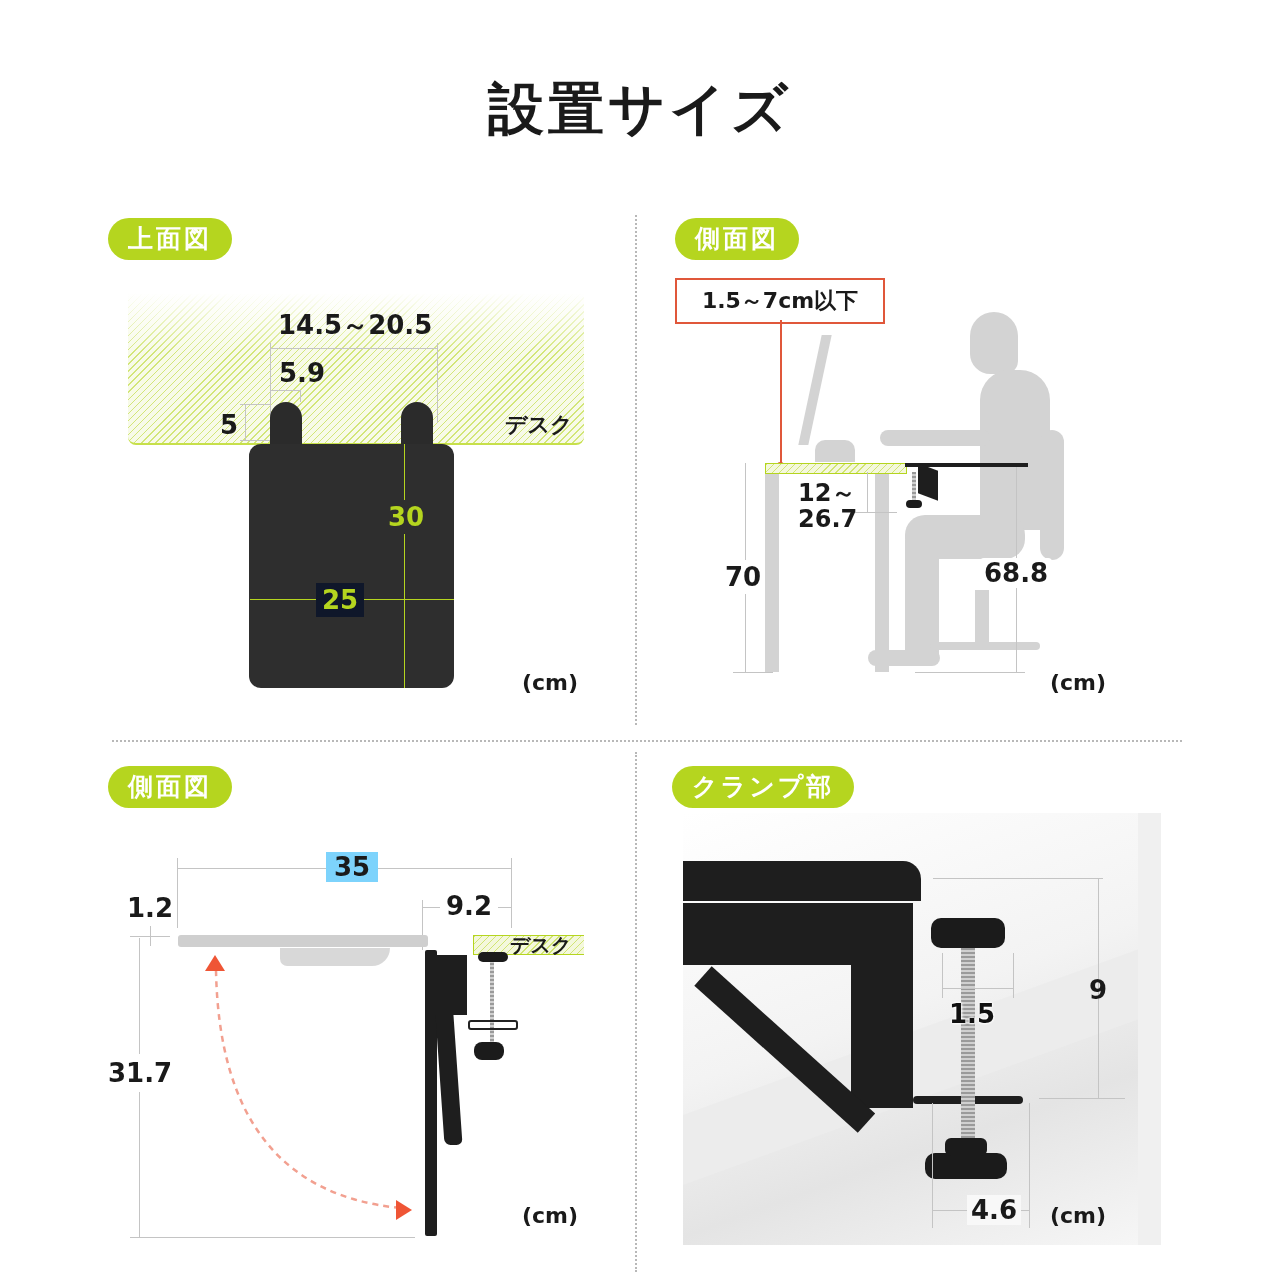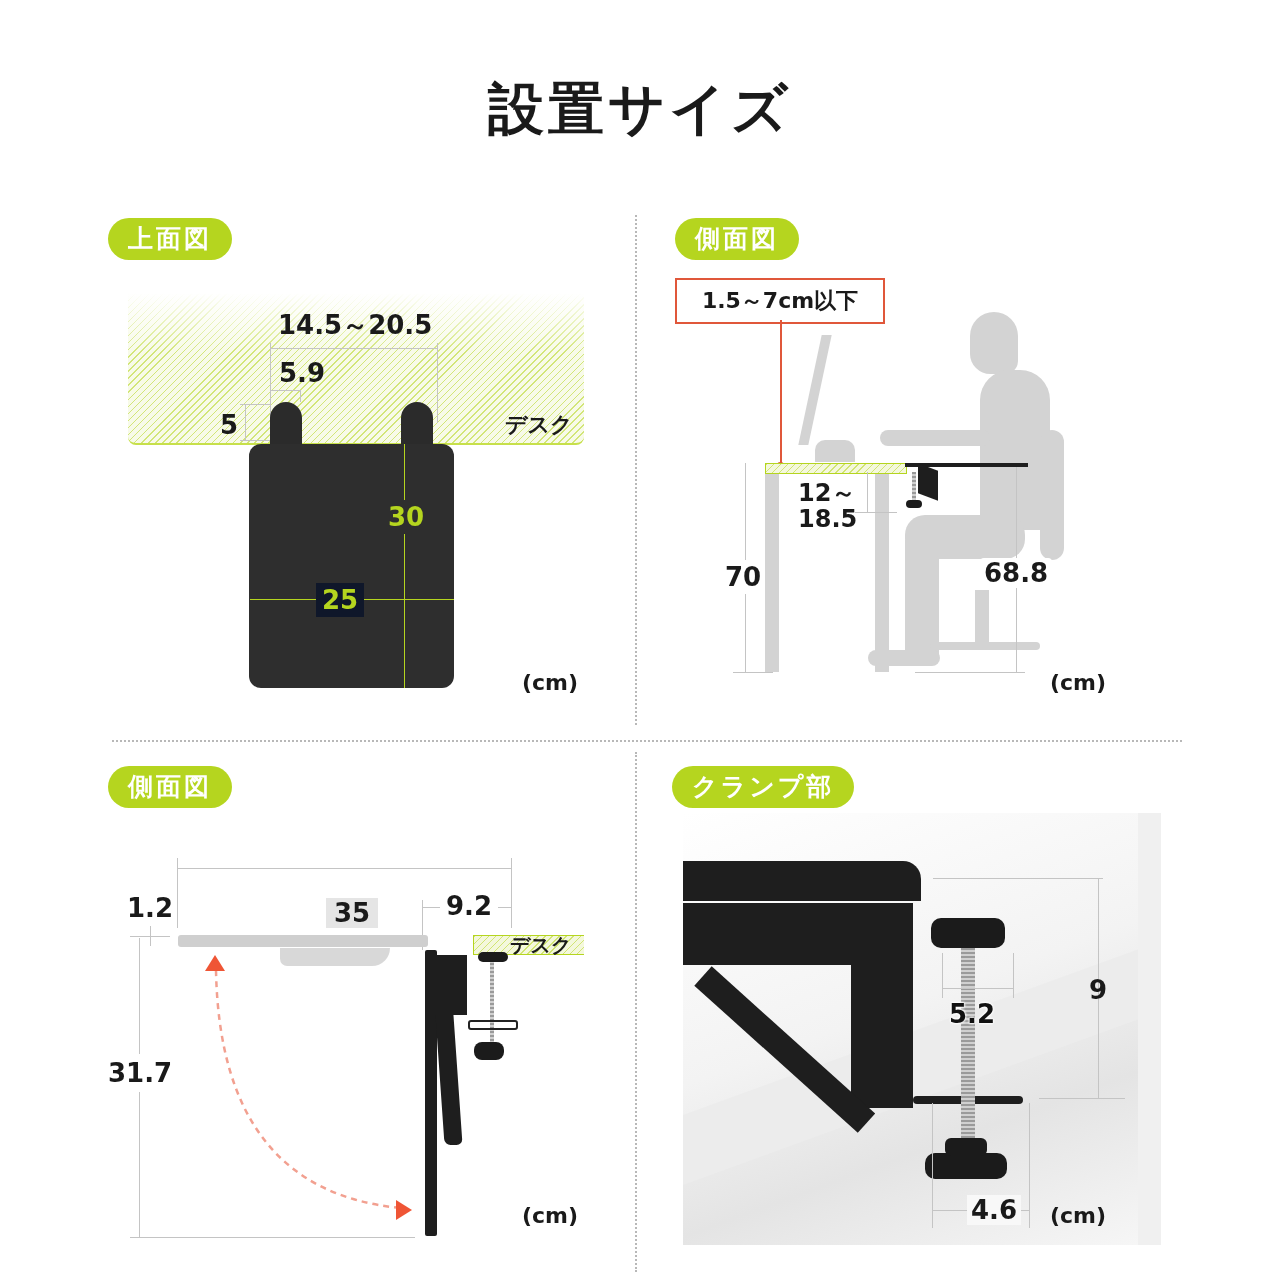--- a/index.html
+++ b/index.html
@@ -98,37 +98,37 @@
   <div class="abs knob" style="left:906px;top:500px;width:16px;height:8px;"></div>
 
   <div class="abs line" style="left:745px;top:463px;width:1px;height:210px;"></div>
   <div class="abs line" style="left:733px;top:672px;width:40px;height:1px;"></div>
   <div class="abs" style="left:725px;top:560px;background:#fff;padding:2px 0;"><span class="dim">70</span></div>
 
   <div class="abs line" style="left:867px;top:472px;width:1px;height:40px;"></div>
   <div class="abs line" style="left:855px;top:512px;width:42px;height:1px;"></div>
   <div class="abs dim" style="left:798px;top:480px;line-height:26px;font-size:24px;">
     <div>12～</div>
-    <div>18.5</div>
+    <div>26.7</div>
   </div>
 
   <div class="abs line" style="left:1016px;top:467px;width:1px;height:206px;"></div>
   <div class="abs line" style="left:915px;top:672px;width:110px;height:1px;"></div>
   <div class="abs" style="left:980px;top:558px;background:#fff;padding:0 4px;border-radius:4px;"><span class="dim">68.8</span></div>
 
   <div class="abs unit" style="left:1050px;top:670px;">(cm)</div>
 </div>
 
 <div>
   <div class="abs pill" style="left:108px;top:766px;">側面図</div>
 
   <div class="abs line" style="left:177px;top:868px;width:335px;height:1px;"></div>
   <div class="abs line" style="left:177px;top:858px;width:1px;height:70px;"></div>
   <div class="abs line" style="left:511px;top:858px;width:1px;height:70px;"></div>
-  <div class="abs" style="left:326px;top:852px;background:#e5e5e5;padding:0 8px;margin-top:46px;"><span class="dim">35</span></div>
+  <div class="abs" style="left:326px;top:852px;background:#7dd3fc;padding:0 8px;"><span class="dim">35</span></div>
 
   <div class="abs line" style="left:422px;top:907px;width:90px;height:1px;"></div>
   <div class="abs line" style="left:422px;top:900px;width:1px;height:50px;"></div>
   <div class="abs" style="left:440px;top:891px;background:#fff;padding:0 6px;"><span class="dim">9.2</span></div>
 
   <div class="abs dim" style="left:127px;top:893px;">1.2</div>
   <div class="abs line" style="left:150px;top:926px;width:1px;height:20px;"></div>
   <div class="abs line" style="left:130px;top:936px;width:40px;height:1px;"></div>
 
   <div class="abs" style="left:178px;top:935px;width:250px;height:12px;background:#cfcfcf;border-radius:3px;"></div>
@@ -175,20 +175,20 @@
     <div class="abs knob" style="left:242px;top:340px;width:82px;height:26px;border-radius:10px;"></div>
     <div class="abs knob" style="left:262px;top:325px;width:42px;height:18px;border-radius:6px;"></div>
 
     <div class="abs line" style="left:250px;top:65px;width:170px;height:1px;"></div>
     <div class="abs line" style="left:356px;top:285px;width:86px;height:1px;"></div>
     <div class="abs line" style="left:415px;top:65px;width:1px;height:220px;"></div>
     <div class="abs dim" style="left:406px;top:162px;">9</div>
     <div class="abs line" style="left:259px;top:140px;width:1px;height:45px;"></div>
     <div class="abs line" style="left:330px;top:140px;width:1px;height:45px;"></div>
     <div class="abs line" style="left:259px;top:175px;width:72px;height:1px;"></div>
-    <div class="abs dim" style="left:266px;top:186px;color:#111;text-shadow:0 0 3px #fff,0 0 3px #fff,0 0 3px #fff;">5.2</div>
+    <div class="abs dim" style="left:266px;top:186px;color:#111;text-shadow:0 0 3px #fff,0 0 3px #fff,0 0 3px #fff;">1.5</div>
     <div class="abs line" style="left:249px;top:290px;width:1px;height:125px;"></div>
     <div class="abs line" style="left:346px;top:290px;width:1px;height:125px;"></div>
     <div class="abs line" style="left:249px;top:397px;width:98px;height:1px;"></div>
     <div class="abs" style="left:284px;top:382px;background:#f8f8f8;padding:0 4px;"><span class="dim">4.6</span></div>
     <div class="abs unit" style="left:367px;top:390px;">(cm)</div>
   </div>
 </div>
 
 </body></html>

